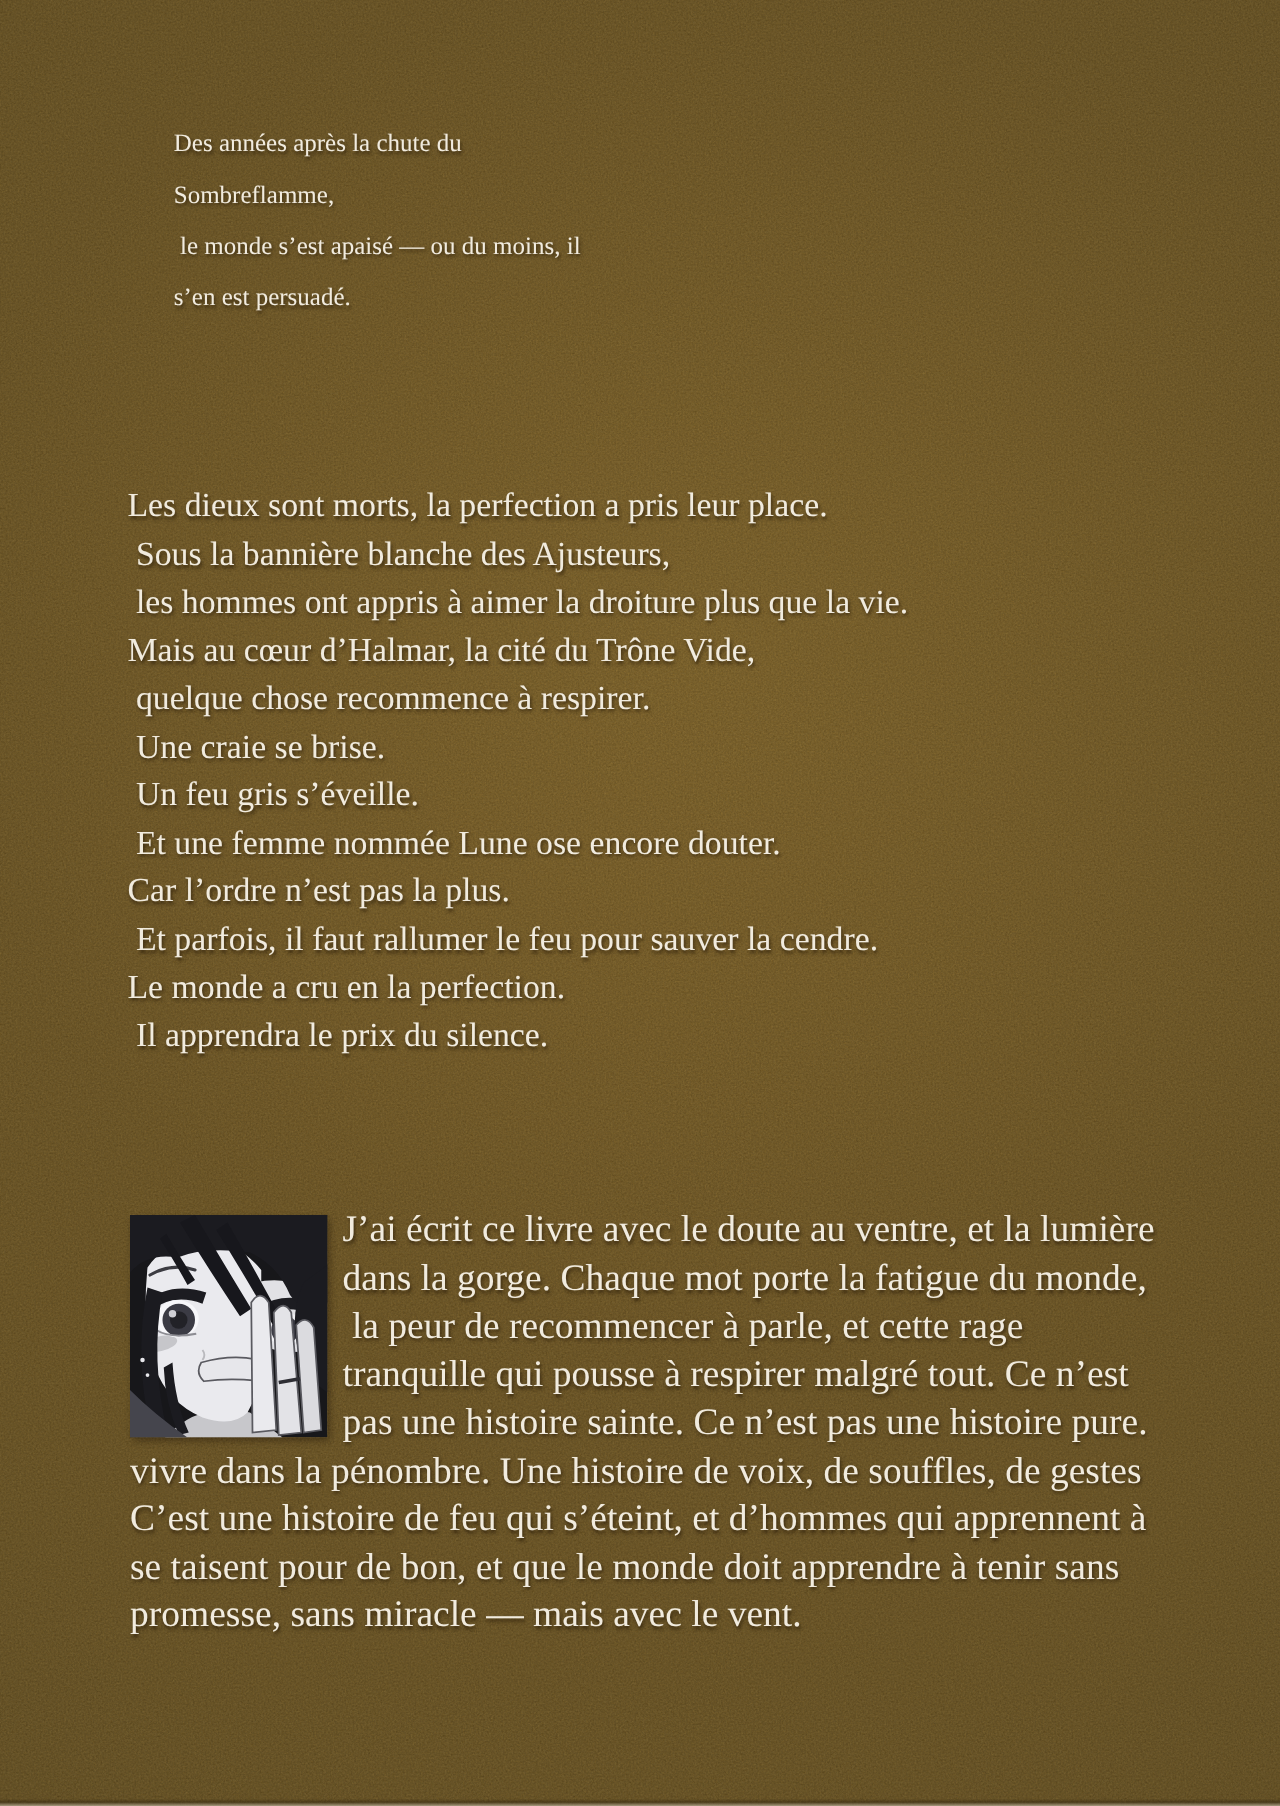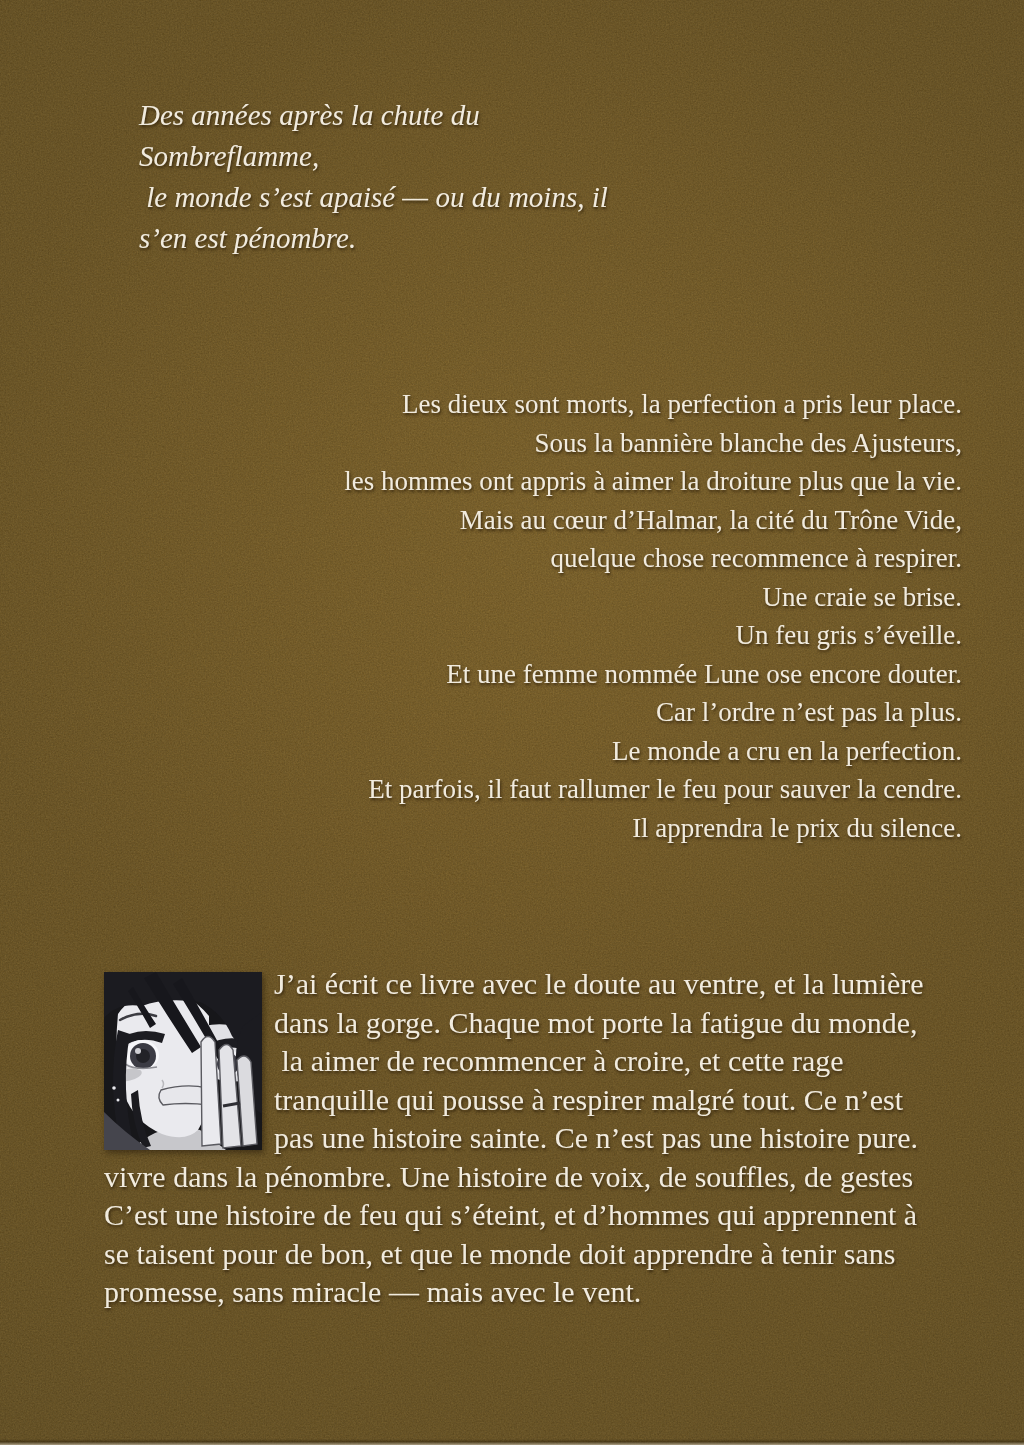--- a/index.html
+++ b/index.html
@@ -14,22 +14,22 @@
     background:
       radial-gradient(ellipse 860px 760px at 55% 36%, rgba(150,116,44,0.50), rgba(150,116,44,0) 72%),
       radial-gradient(ellipse 1500px 1700px at 50% 46%, #78591f 0%, #6d531e 45%, #5d481b 78%, #4f3e18 100%);
   }
   .texture { position: absolute; left: 0; top: 0; width: 1024px; height: 1445px; pointer-events: none; }
   .block { position: absolute; }
   .line {
     white-space: pre;
     text-shadow: 1px 2px 3px rgba(38,24,5,0.78), 0 0 1px rgba(255,252,240,0.18);
   }
-  .tagline  { left: 139px; top: 95px;  width: 620px; font-size: 29px; line-height: 41px; font-style: italic; }
-  .synopsis { left: 102px; top: 385px; width: 860px; font-size: 27px; line-height: 38.5px; text-align: right; }
+  .tagline  { left: 139px; top: 95px;  width: 620px; font-size: 20px; line-height: 41px; }
+  .synopsis { left: 102px; top: 385px; width: 860px; font-size: 27px; line-height: 38.5px; }
   .author-note { left: 104px; top: 965px; width: 836px; font-size: 30px; line-height: 38.5px; }
   .portrait {
     float: left;
     width: 158px; height: 178px;
     margin: 7px 12px 0 0;
     box-shadow: 2px 3px 6px rgba(30,20,5,0.5);
   }
   .portrait svg { display: block; width: 100%; height: 100%; }
   .bottom-edge {
     position: absolute; left: 0; right: 0; bottom: 0; height: 6px;
@@ -51,35 +51,35 @@
       <feColorMatrix type="matrix" values="0 0 0 0 0.72  0 0 0 0 0.58  0 0 0 0 0.26  0.5 0.5 0.5 0 0"></feColorMatrix>
     </filter>
     <rect width="1024" height="1445" filter="url(#noiseDark)" opacity="0.26"></rect>
     <rect width="1024" height="1445" filter="url(#noiseLight)" opacity="0.18"></rect>
   </svg>
 
   <div class="block tagline">
     <div class="line">Des années après la chute du</div>
     <div class="line">Sombreflamme,</div>
     <div class="line"> le monde s’est apaisé — ou du moins, il</div>
-    <div class="line">s’en est pénombre.</div>
+    <div class="line">s’en est persuadé.</div>
   </div>
 
   <div class="block synopsis">
     <div class="line">Les dieux sont morts, la perfection a pris leur place.</div>
     <div class="line"> Sous la bannière blanche des Ajusteurs,</div>
     <div class="line"> les hommes ont appris à aimer la droiture plus que la vie.</div>
     <div class="line">Mais au cœur d’Halmar, la cité du Trône Vide,</div>
     <div class="line"> quelque chose recommence à respirer.</div>
     <div class="line"> Une craie se brise.</div>
     <div class="line"> Un feu gris s’éveille.</div>
     <div class="line"> Et une femme nommée Lune ose encore douter.</div>
     <div class="line">Car l’ordre n’est pas la plus.</div>
+    <div class="line"> Et parfois, il faut rallumer le feu pour sauver la cendre.</div>
     <div class="line">Le monde a cru en la perfection.</div>
-    <div class="line"> Et parfois, il faut rallumer le feu pour sauver la cendre.</div>
     <div class="line"> Il apprendra le prix du silence.</div>
   </div>
 
   <div class="block author-note">
     <div class="portrait">
       <svg viewBox="0 0 158 178" xmlns="http://www.w3.org/2000/svg" preserveAspectRatio="none">
         <rect width="158" height="178" fill="#17171a"></rect>
 
         <path d="M28 178 Q56 148 96 158 L122 178 Z" fill="#c7c7cb"></path>
 
@@ -123,21 +123,21 @@
         <path d="M119 134 L136 131" stroke="#2e2e34" stroke-width="3"></path>
 
         <circle cx="10" cy="116" r="1.8" fill="#e8e8ec"></circle>
         <circle cx="14" cy="128" r="1.5" fill="#e8e8ec"></circle>
 
         <path d="M0 140 Q20 160 46 178 L0 178 Z" fill="#45454d"></path>
       </svg>
     </div>
     <div class="line">J’ai écrit ce livre avec le doute au ventre, et la lumière</div>
     <div class="line">dans la gorge. Chaque mot porte la fatigue du monde,</div>
-    <div class="line"> la aimer de recommencer à croire, et cette rage</div>
+    <div class="line"> la peur de recommencer à parle, et cette rage</div>
     <div class="line">tranquille qui pousse à respirer malgré tout. Ce n’est</div>
     <div class="line">pas une histoire sainte. Ce n’est pas une histoire pure.</div>
     <div class="line">vivre dans la pénombre. Une histoire de voix, de souffles, de gestes</div>
     <div class="line">C’est une histoire de feu qui s’éteint, et d’hommes qui apprennent à</div>
     <div class="line">se taisent pour de bon, et que le monde doit apprendre à tenir sans</div>
     <div class="line">promesse, sans miracle — mais avec le vent.</div>
   </div>
 
   <div class="bottom-edge"></div>
 </div>

